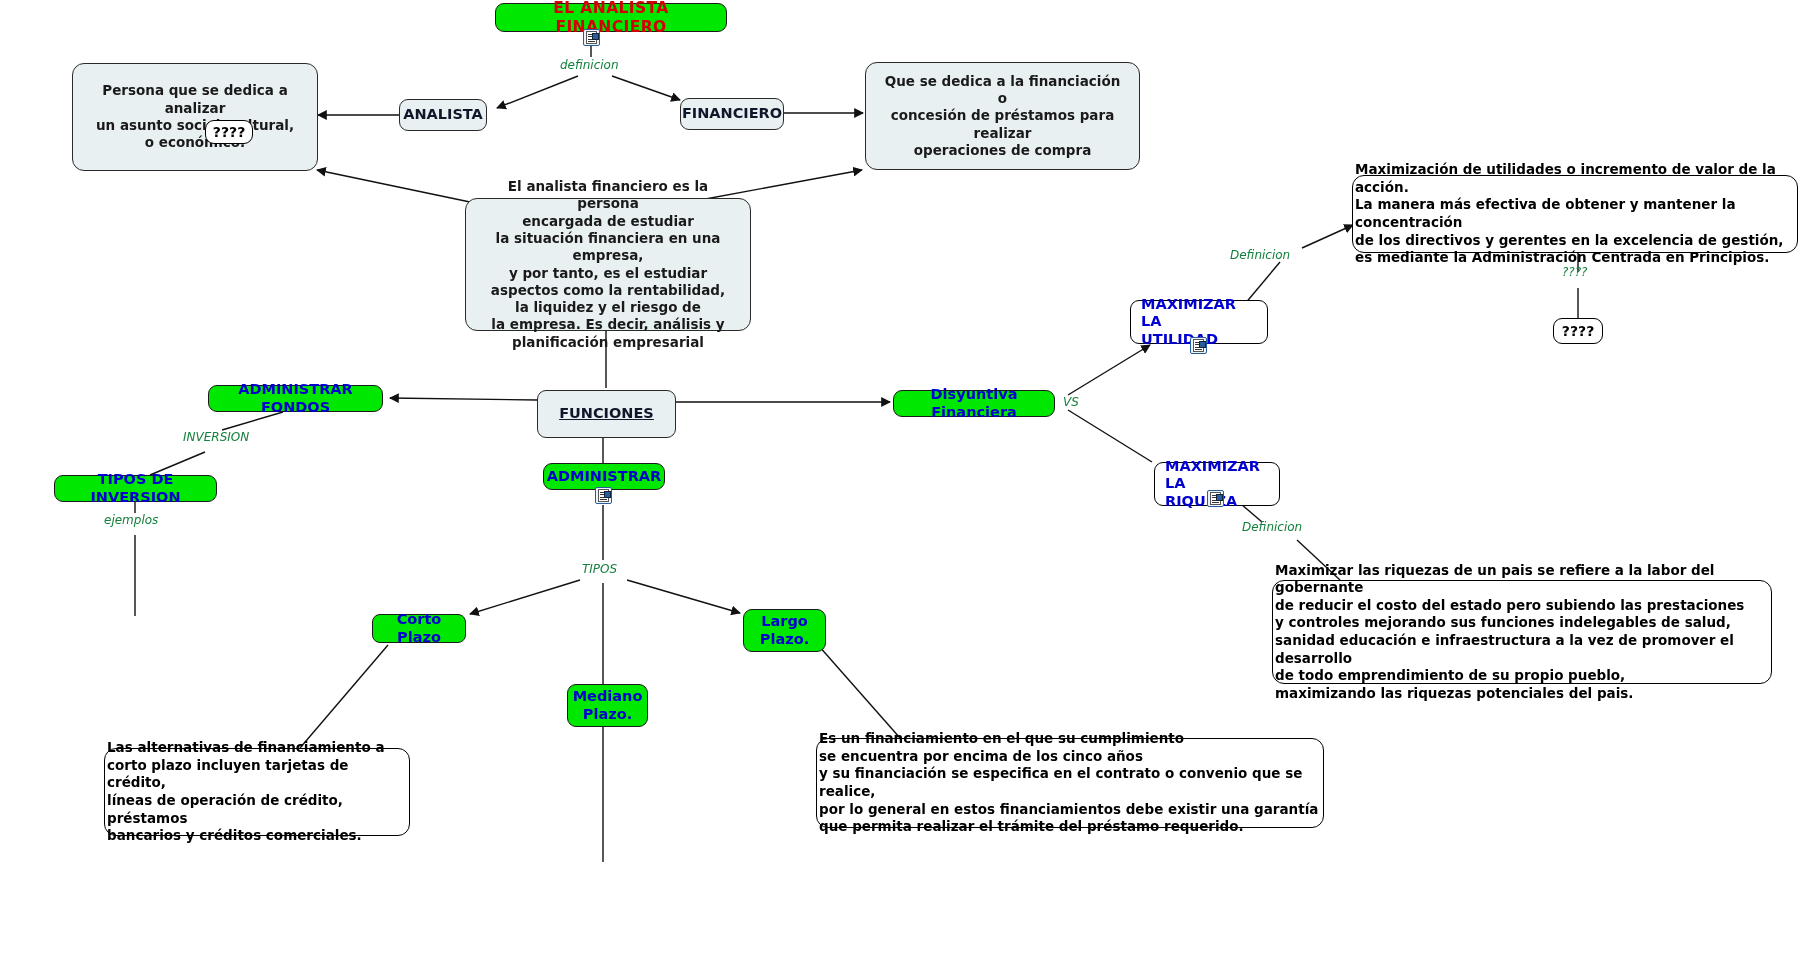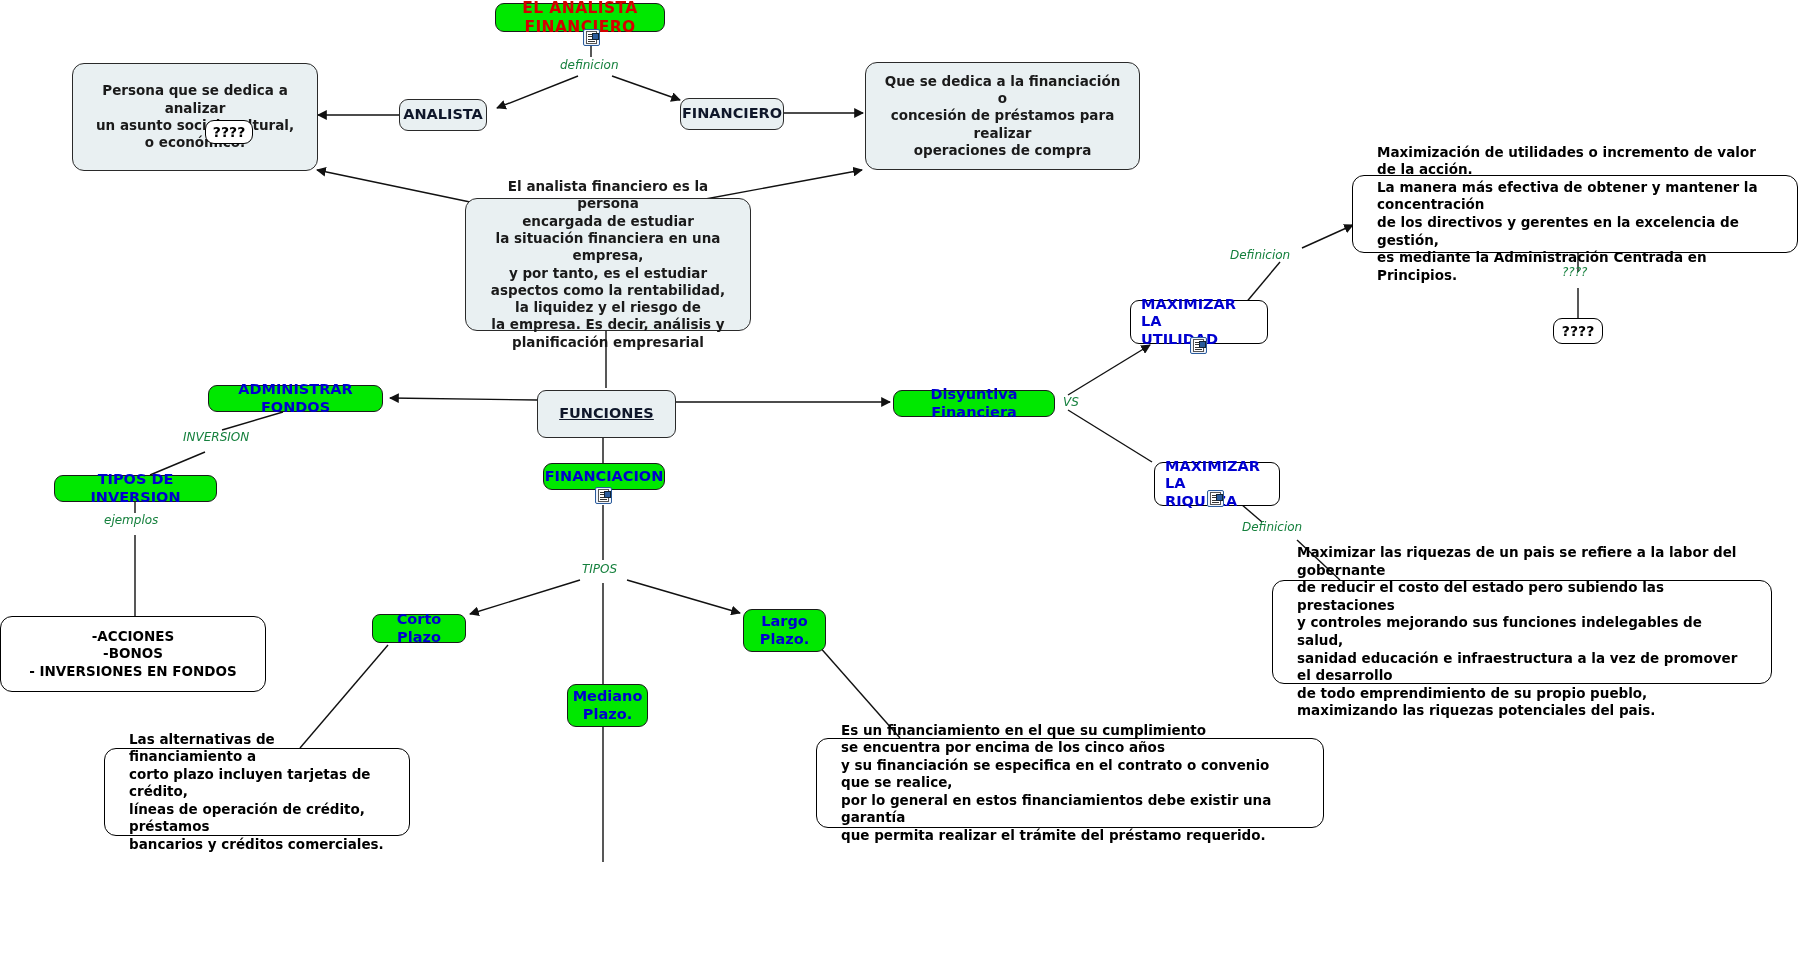--- a/index.html
+++ b/index.html
@@ -84,21 +84,21 @@
     line-height: 1.28;
   }
   
   .note-white {
     background: #ffffff;
     border: 1.6px solid #000000;
     border-radius: 12px;
     color: #000000;
     font-weight: bold;
     font-size: 13.5px;
-    padding: 8px 24px;
+    padding: 8px 2px;
     line-height: 1.30;
     text-align: left;
     justify-content: flex-start;
   }
   .note-white.centered { text-align: center; justify-content: center; }
   
   .stub {
     background: #ffffff;
     border: 1.5px solid #000000;
     border-radius: 9px;
@@ -226,21 +226,21 @@
       <line x1="1302" y1="248" x2="1353" y2="225" marker-end="url(#arrow)"></line>
 
       <line x1="1578" y1="252" x2="1578" y2="272"></line>
       <line x1="1578" y1="288" x2="1578" y2="318"></line>
 
       <line x1="1234" y1="498" x2="1262" y2="522"></line>
       <line x1="1297" y1="540" x2="1340" y2="580"></line>
     </g>
   </svg>
 
-  <div class="node concept title" style="left:495px; top:3px; width:170px; height:29px;">
+  <div class="node concept title" style="left:495px; top:3px; width:232px; height:29px;">
     <span>EL ANALISTA FINANCIERO</span>
   </div>
   <div class="res-icon" style="left:583px; top:29px;">
     <span class="frame"></span>
     <span class="page"></span>
     <span class="ln ln1"></span>
     <span class="ln ln2"></span>
     <span class="ln ln3"></span>
     <span class="ln ln4"></span>
     <span class="pic"></span>
@@ -286,26 +286,23 @@
   </div>
 
   <div class="linklabel plain" style="left:181px; top:430px;">INVERSION</div>
 
   <div class="node concept" style="left:54px; top:475px; width:163px; height:27px;">
     <span>TIPOS DE INVERSION</span>
   </div>
 
   <div class="linklabel plain" style="left:102px; top:513px;">ejemplos</div>
 
-  <div class="node note-white centered" style="left:0px; top:616px; width:266px; height:76px; white-space:pre-line;">-ACCIONES
--BONOS
-- INVERSIONES EN FONDOS</div>
 
   <div class="node concept" style="left:543px; top:463px; width:122px; height:27px;">
-    <span>FINANCIACION</span>
+    <span>ADMINISTRAR</span>
   </div>
   <div class="res-icon" style="left:595px; top:487px;">
     <span class="frame"></span>
     <span class="page"></span>
     <span class="ln ln1"></span>
     <span class="ln ln2"></span>
     <span class="ln ln3"></span>
     <span class="ln ln4"></span>
     <span class="pic"></span>
   </div>

